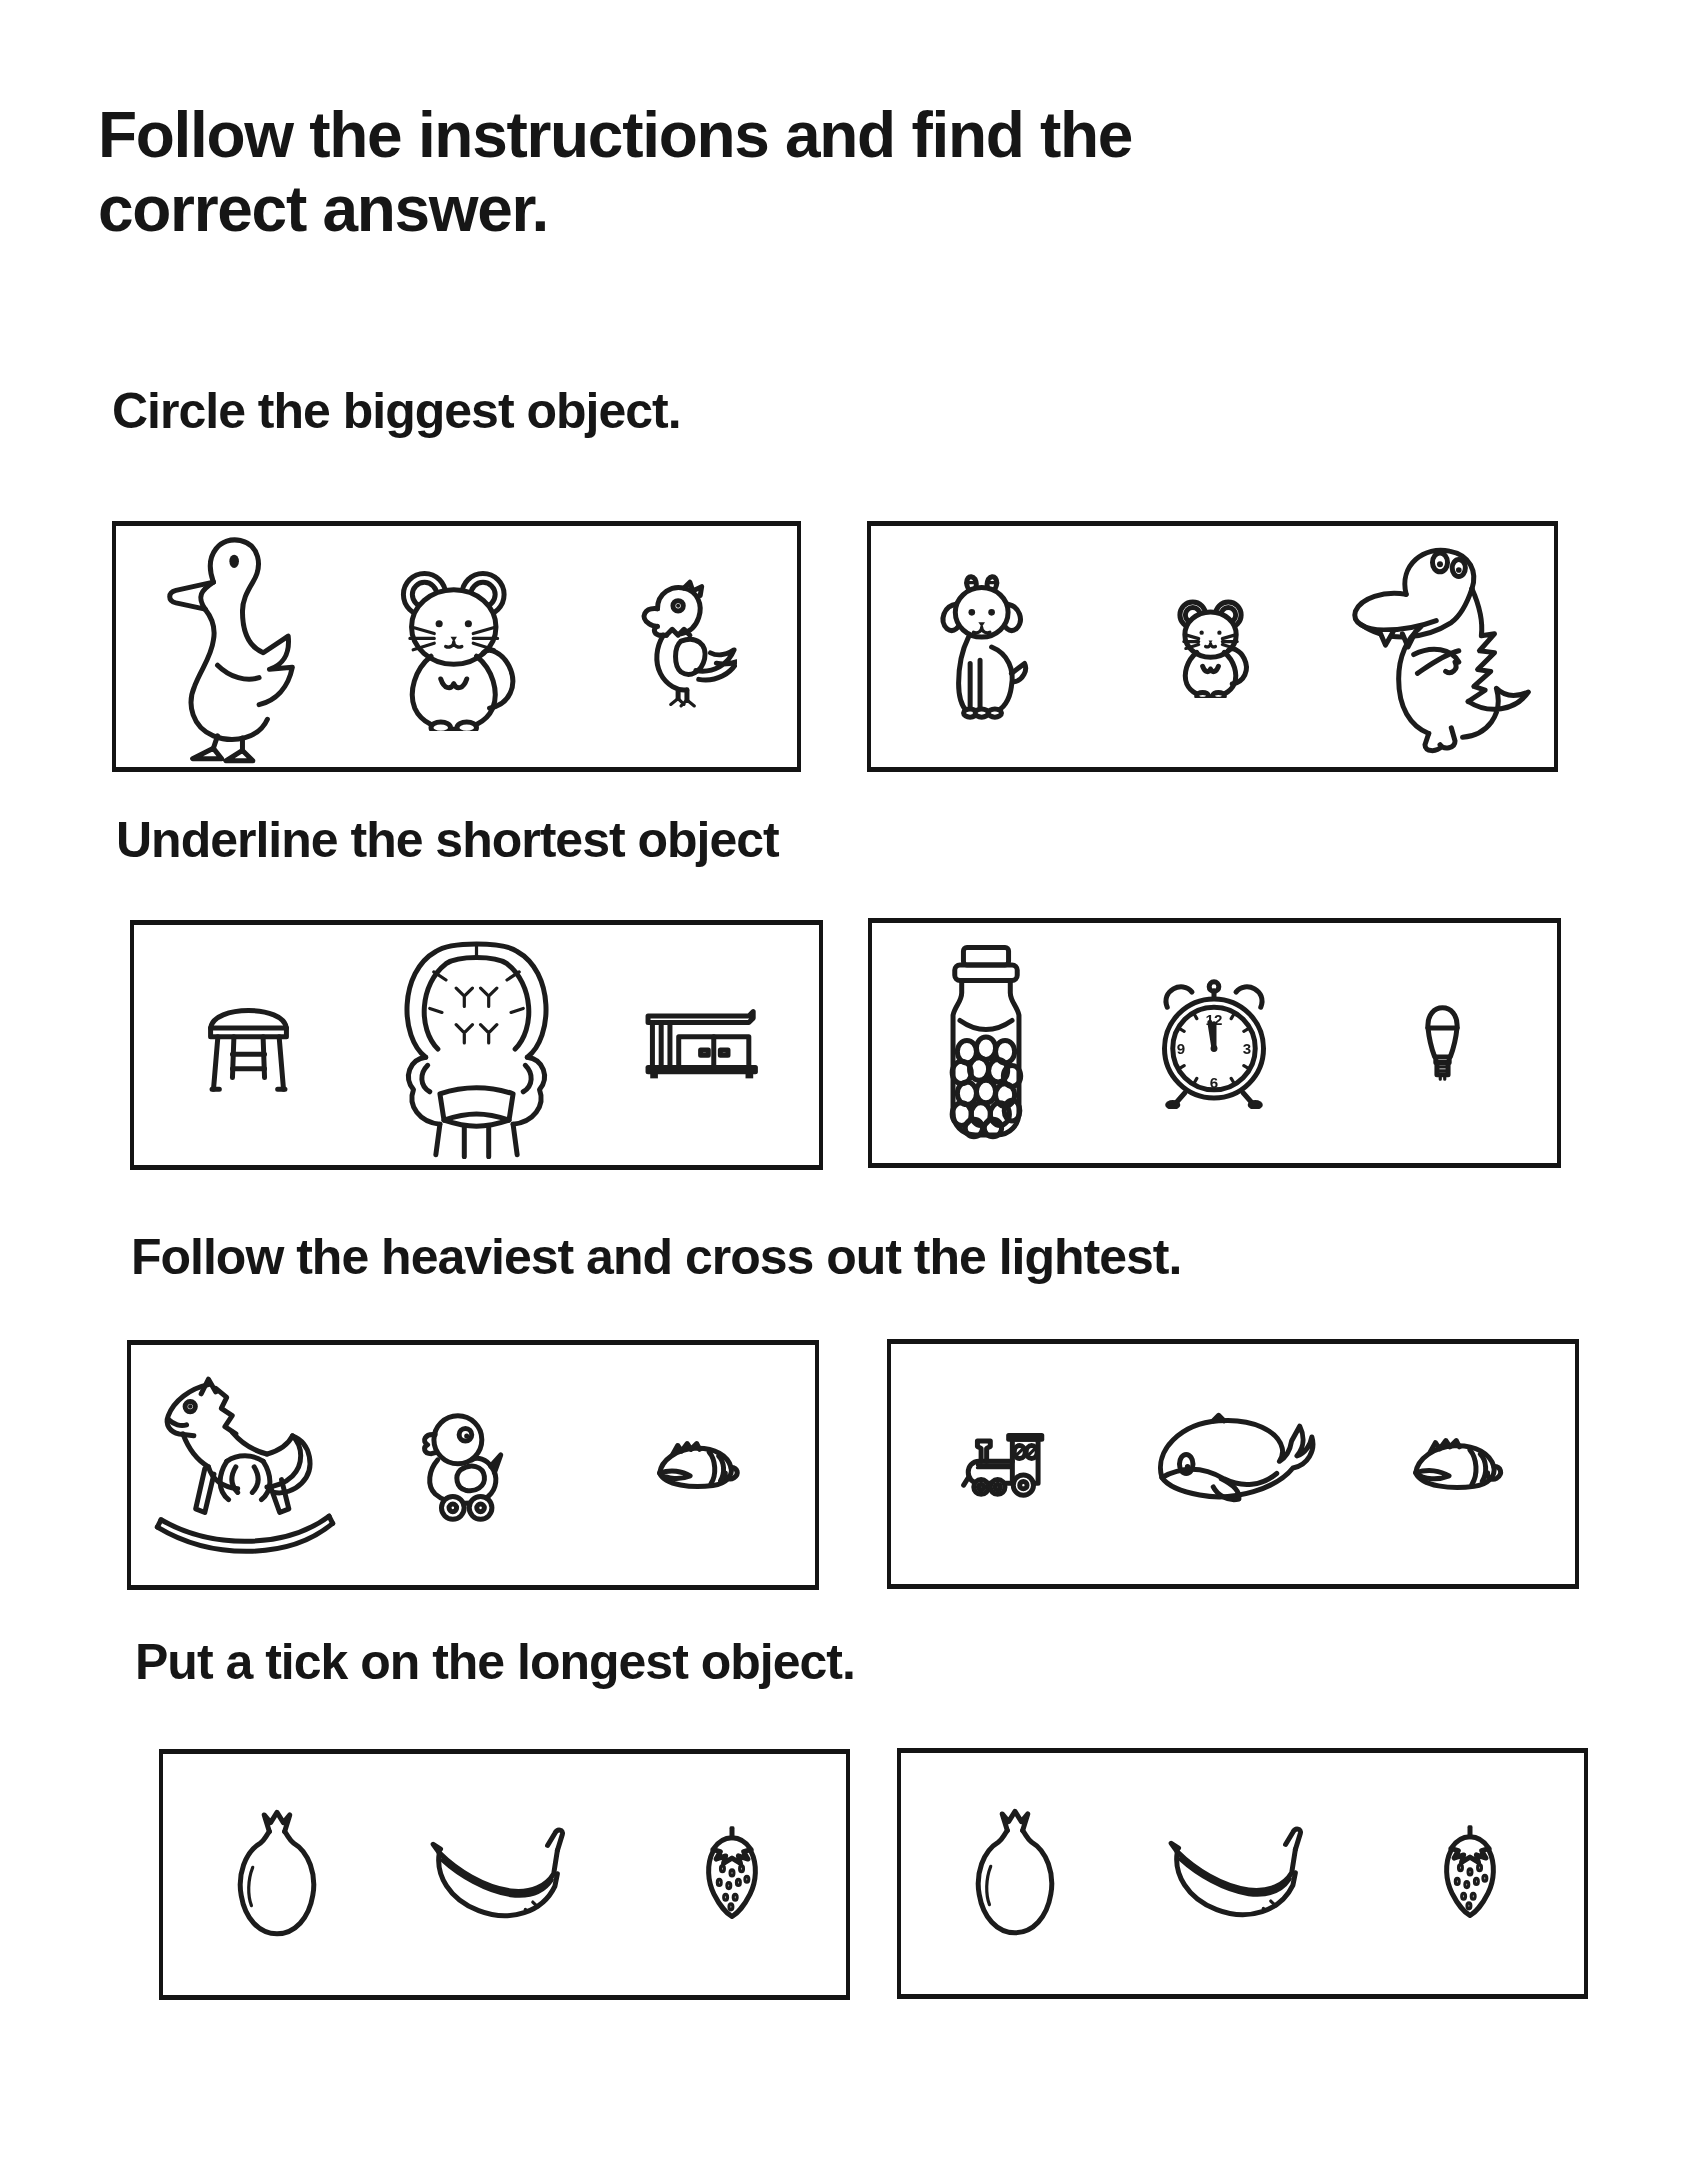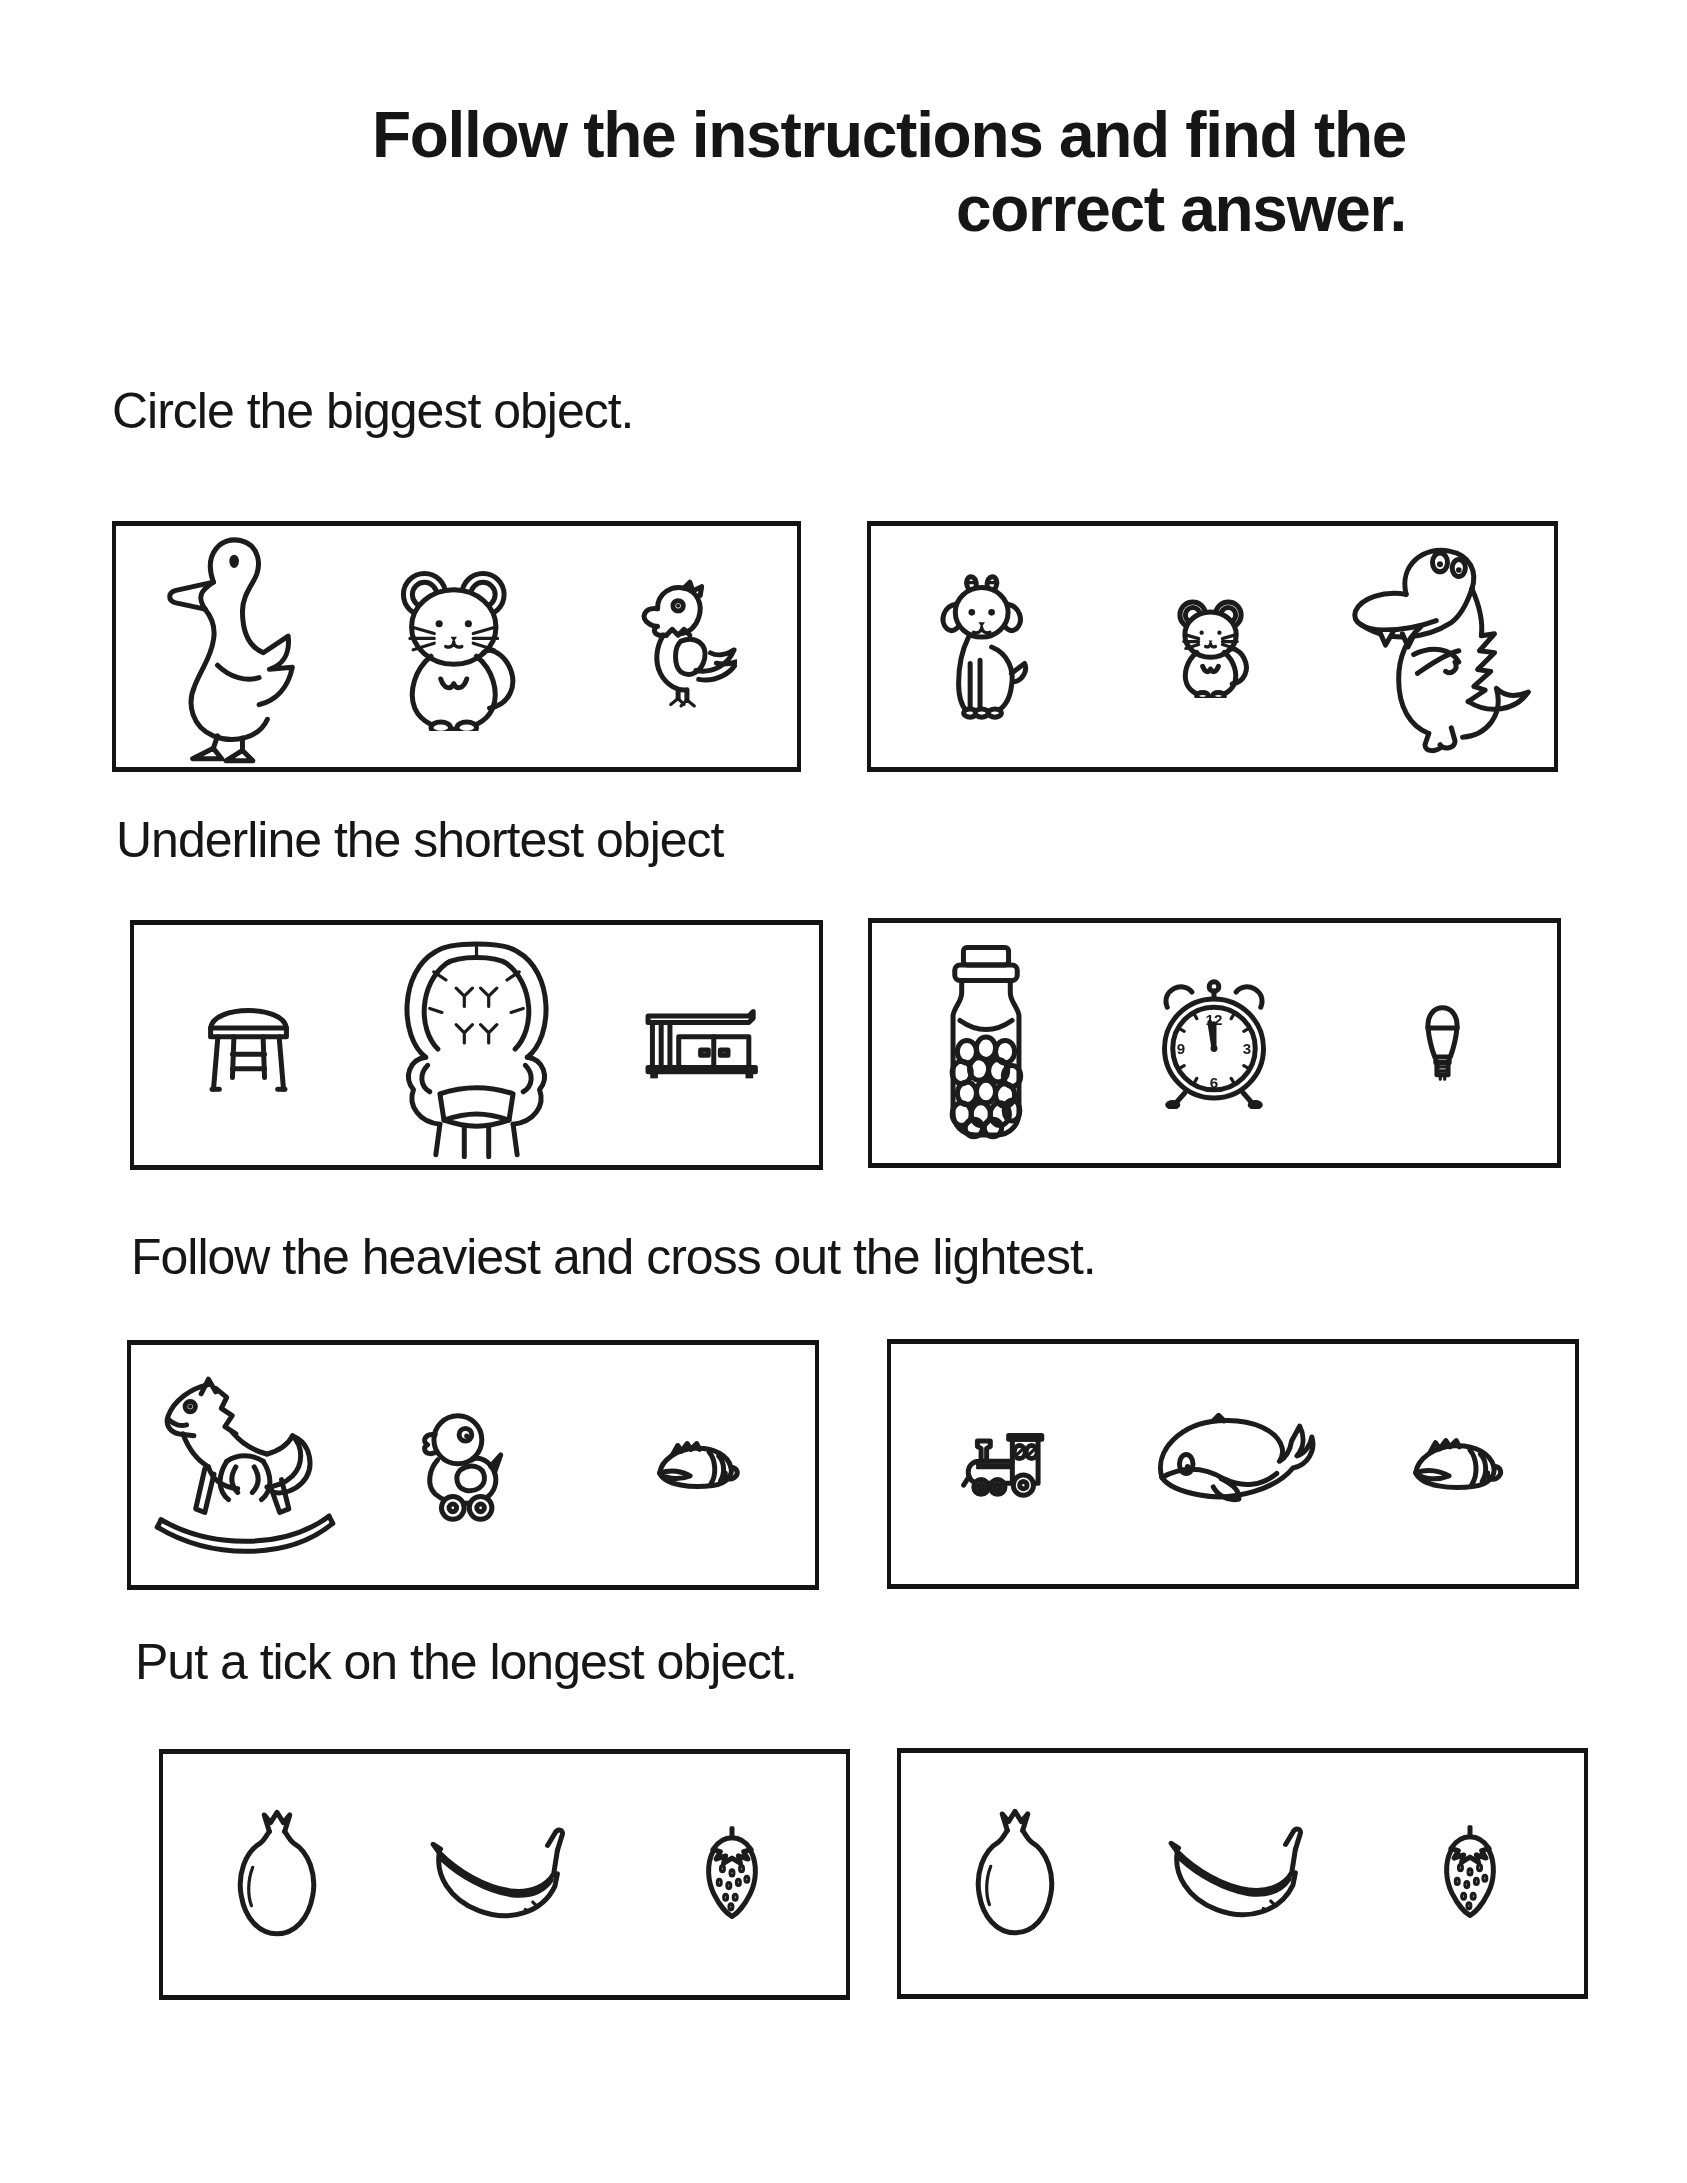--- a/index.html
+++ b/index.html
@@ -6,21 +6,21 @@
   body{
     width:1687px;height:2183px;background:#ffffff;position:relative;
     font-family:"Liberation Sans", sans-serif;color:#161616;overflow:hidden;
   }
   .abs{position:absolute;}
   .title{
     font-weight:bold;font-size:64px;line-height:1.16;letter-spacing:-1.3px;
     white-space:pre-line;
   }
   .instruction{
-    font-weight:normal;font-size:50px;letter-spacing:-1px;white-space:nowrap;
+    font-weight:bold;font-size:50px;letter-spacing:-1px;white-space:nowrap;
   }
   .box{
     position:absolute;border:4px solid #141414;border-top-width:5.3px;border-bottom-width:5.3px;
     box-sizing:border-box;display:flex;align-items:center;background:#fff;
   }
   .slot{flex:1 1 0;display:flex;align-items:center;justify-content:center;}
   svg.item{display:block;}
   
   #art *{
     fill:none;stroke:#1c1c1c;stroke-width:5;stroke-linecap:round;stroke-linejoin:round;
@@ -308,21 +308,21 @@
   <ellipse class="thin" cx="37" cy="53" rx="1.8" ry="2.8"></ellipse>
   <ellipse class="thin" cx="45" cy="50" rx="1.8" ry="2.8"></ellipse>
   <ellipse class="thin" cx="25" cy="67" rx="1.8" ry="2.8"></ellipse>
   <ellipse class="thin" cx="34" cy="67" rx="1.8" ry="2.8"></ellipse>
   <ellipse class="thin" cx="30" cy="76" rx="1.8" ry="2.8"></ellipse>
 </symbol>
 
 </defs>
 </svg>
 
-<div class="title abs" style="left:109px;top:98px;width:1297px;text-align:right;">Follow the instructions and find the
+<div class="title abs" style="left:98px;top:98px;width:1297px;">Follow the instructions and find the
 correct answer.</div>
 
 <div class="instruction abs" style="left:112px;top:382px;">Circle the biggest object.</div>
 
 <div class="box" style="left:112px;top:521px;width:689px;height:251px;">
   <div class="slot">
       <svg class="item" width="150" height="237" viewBox="0 0 226 358">
         <use href="#sym-goose"></use>
       </svg>
     </div>

